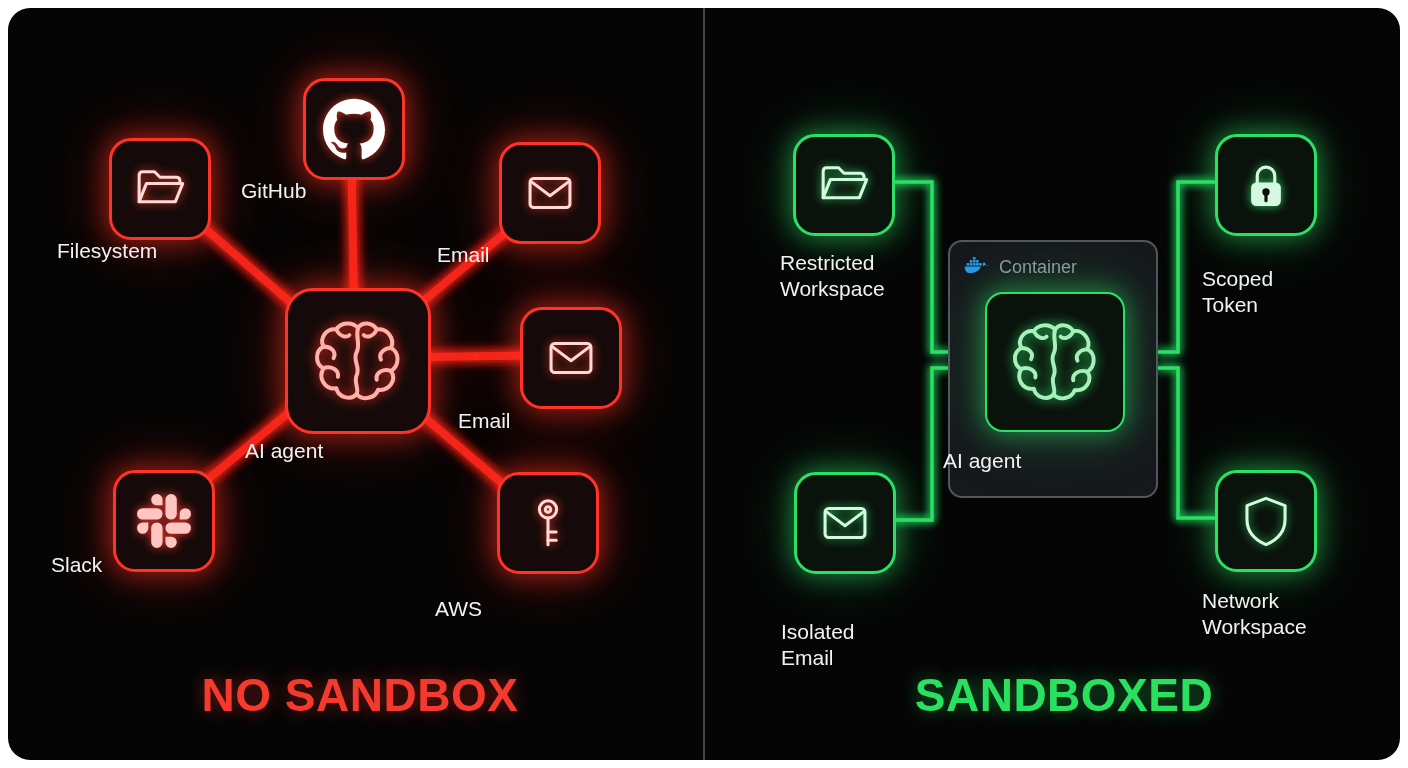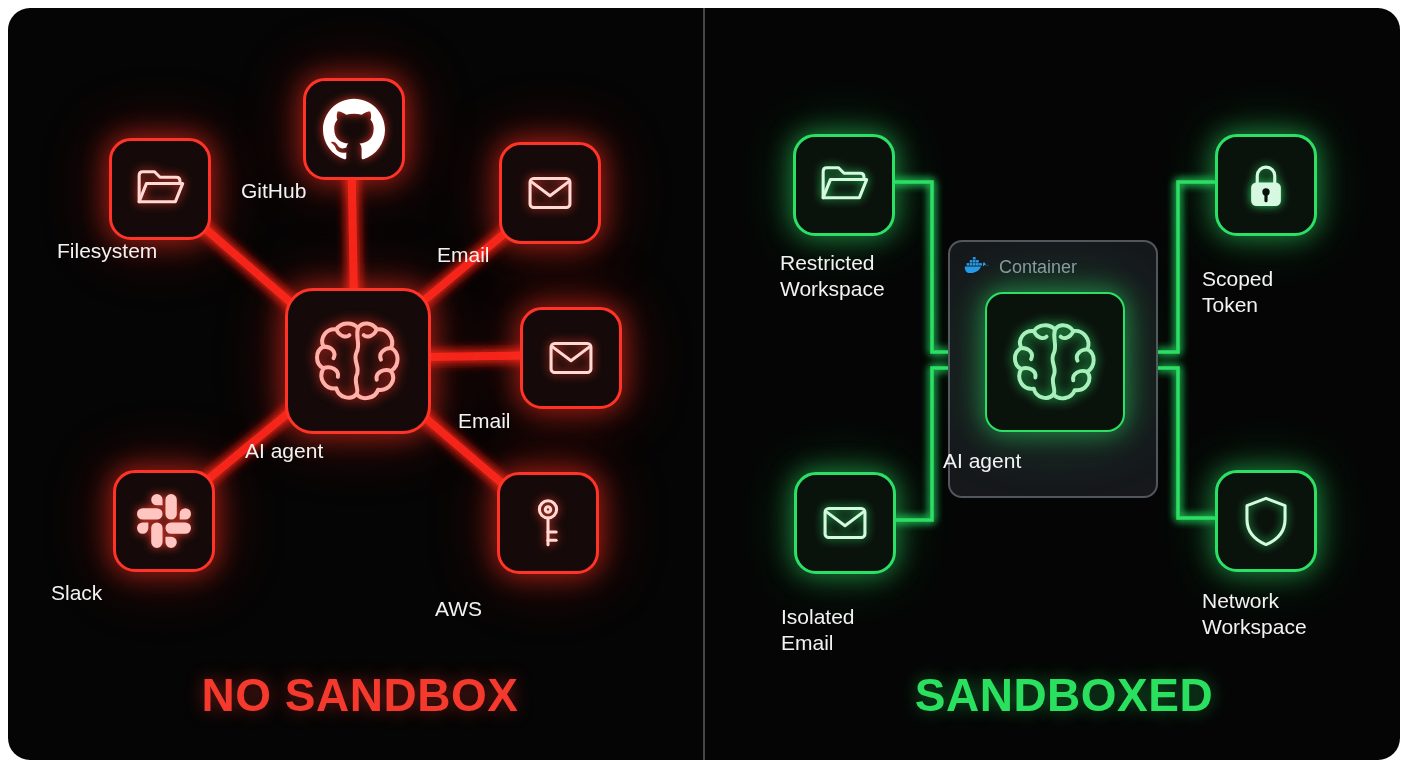--- a/index.html
+++ b/index.html
@@ -206,21 +206,21 @@
           <use href="#sym-envelope"></use>
         </svg>
     </div>
     <div class="node-label" style="left:560px;top:400px">Email</div>
 
     <div class="node red" style="left:105px;top:462px;width:96px;height:96px">
       <svg class="icon slack-ic" width="54" height="54">
           <use href="#sym-slack"></use>
         </svg>
     </div>
-    <div class="node-label" style="left:153px;top:572px">Slack</div>
+    <div class="node-label" style="left:153px;top:544px">Slack</div>
 
     <div class="node red" style="left:489px;top:464px;width:96px;height:96px">
       <svg class="icon red-ic" width="58" height="58">
           <use href="#sym-key"></use>
         </svg>
     </div>
     <div class="node-label" style="left:537px;top:588px">AWS</div>
 
     <div class="panel-title red-t">NO SANDBOX</div>
   </div>
@@ -239,21 +239,21 @@
           <use href="#sym-lock"></use>
         </svg>
     </div>
     <div class="node-label narrow" style="left:1255px;top:244px">Scoped Token</div>
 
     <div class="node green" style="left:786px;top:464px;width:96px;height:96px">
       <svg class="icon green-ic" width="58" height="58">
           <use href="#sym-envelope"></use>
         </svg>
     </div>
-    <div class="node-label narrow" style="left:834px;top:582px">Isolated Email</div>
+    <div class="node-label narrow" style="left:834px;top:597px">Isolated Email</div>
 
     <div class="node green" style="left:1207px;top:462px;width:96px;height:96px">
       <svg class="icon green-ic" width="58" height="58">
           <use href="#sym-shield"></use>
         </svg>
     </div>
     <div class="node-label narrow" style="left:1255px;top:566px">Network Workspace</div>
 
     <div class="container-box" style="left:940px">
       <div class="container-header">

